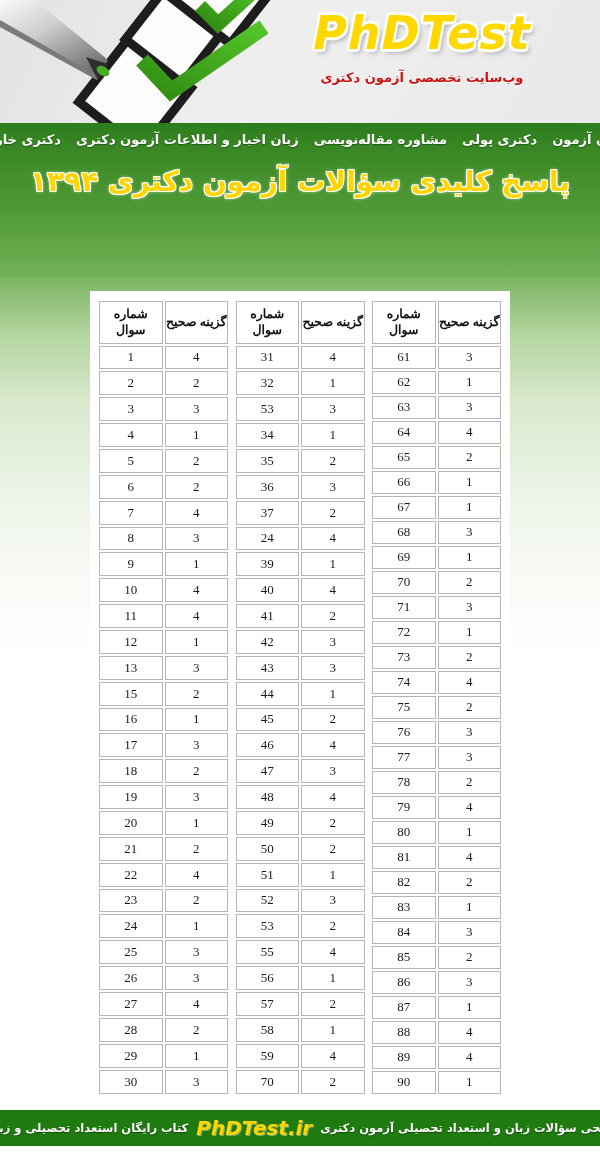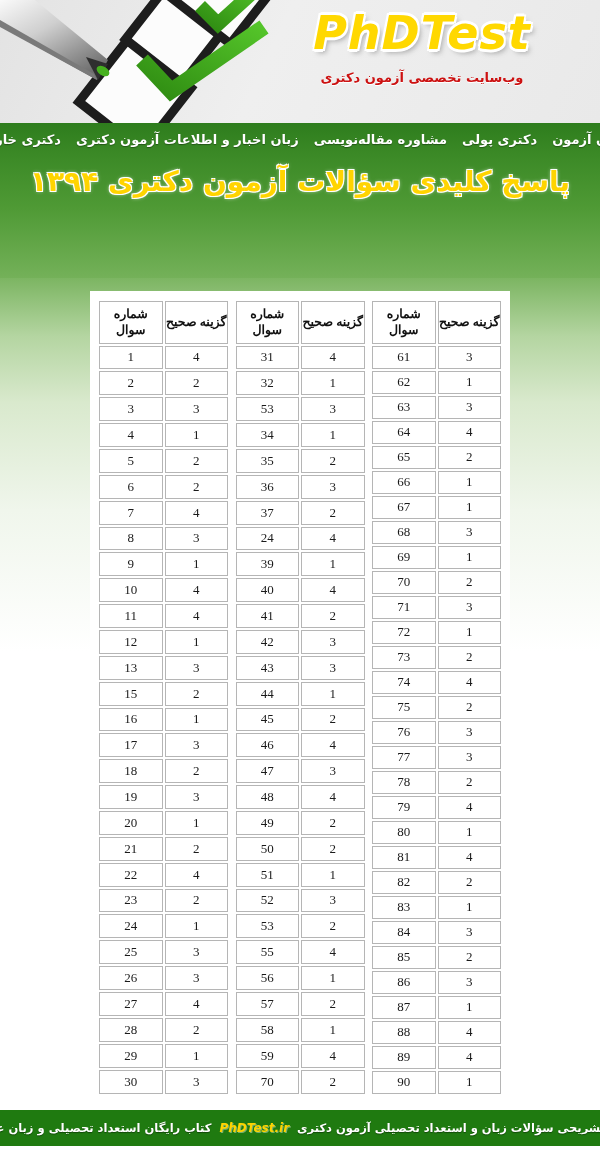--- a/index.html
+++ b/index.html
@@ -114,21 +114,21 @@
     height: 36px; background: #1f7a10;
     display: flex; direction: rtl;
     align-items: center; justify-content: center; gap: 8px;
   }
   .footer-text {
     color: #ffffff; font-size: 11.5px; font-weight: bold;
     white-space: nowrap;
     text-shadow: 0 1px 1px rgba(0,0,0,0.4);
   }
   .footer-site {
-    color: #ffd400; font-size: 12px; font-weight: bold; font-style: italic;
+    color: #ffd400; font-size: 20px; font-weight: bold; font-style: italic;
     direction: ltr; cursor: pointer;
     text-shadow: 1px 1px 0 rgba(255,255,255,0.4);
     text-align: right;
   }
 </style>
 </head>
 <body>
 
 <div class="header">
   <svg class="header-art" viewBox="0 0 310 123" preserveAspectRatio="xMidYMid slice" aria-hidden="true">

